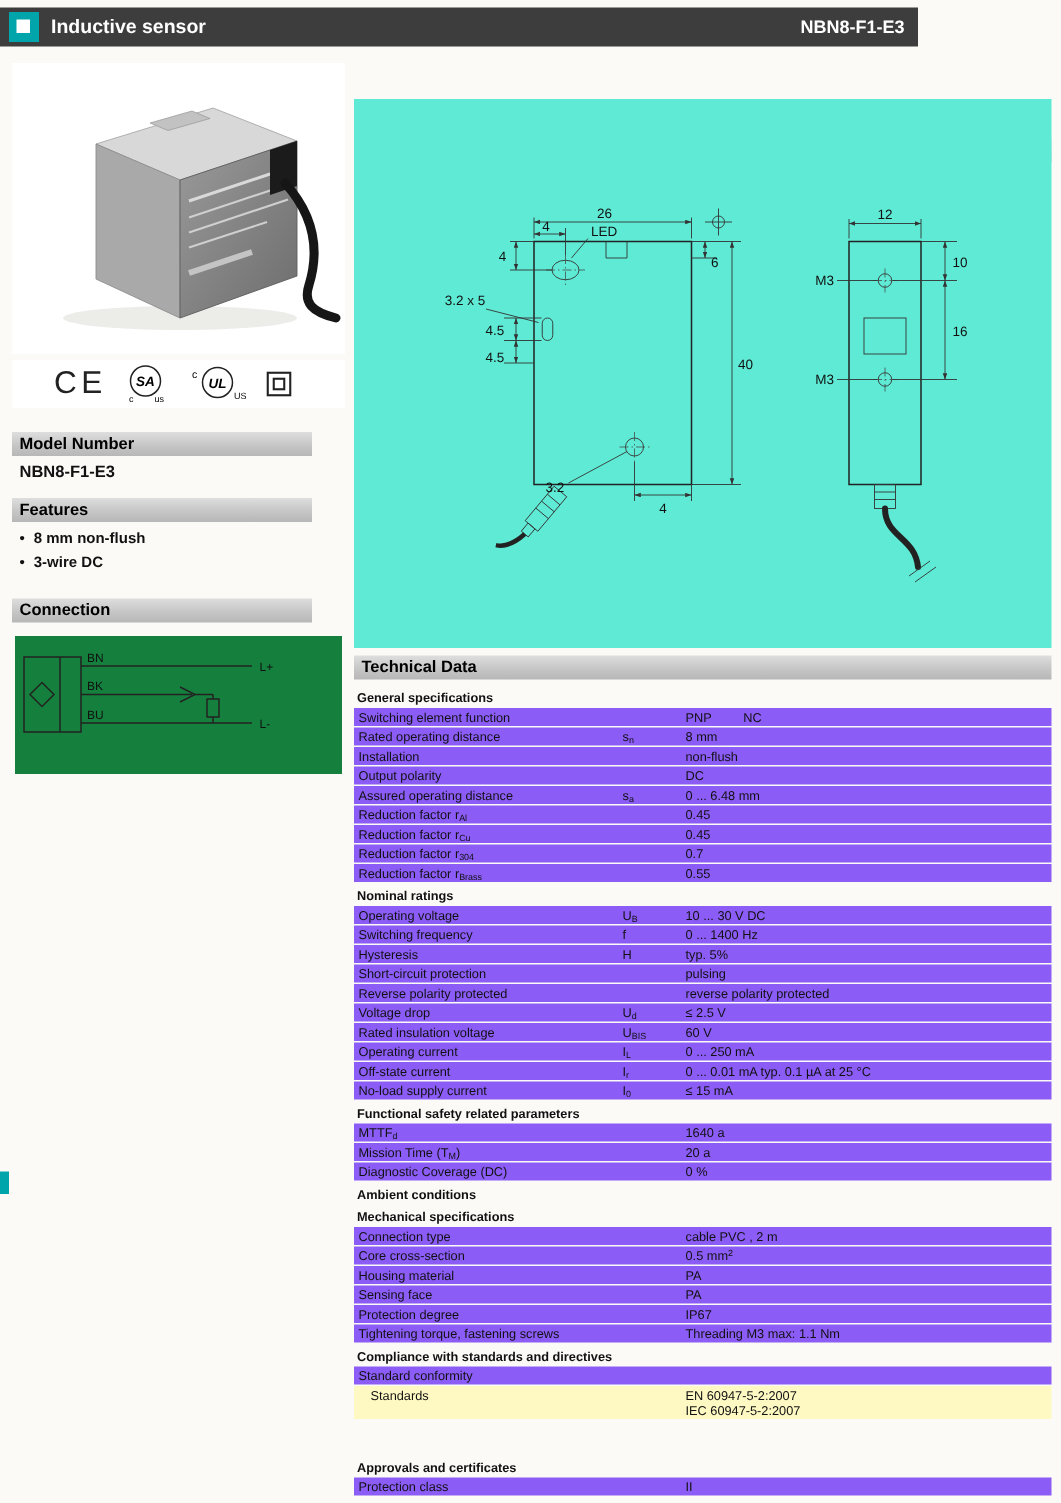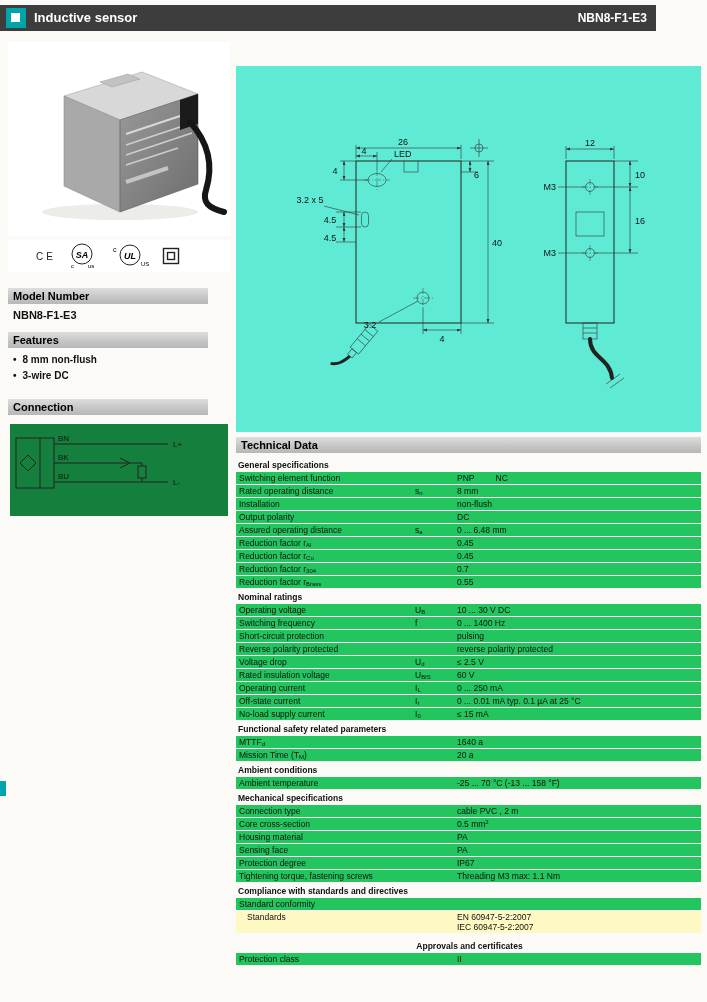--- a/index.html
+++ b/index.html
@@ -3,49 +3,49 @@
 <meta charset="utf-8">
 <style>
   html,body{margin:0;padding:0;}
   body{
     width:707px;height:1002px;position:relative;overflow:hidden;
     background:#fbfaf7;
     font-family:"Liberation Sans","DejaVu Sans",sans-serif;
     color:#111;
   }
   
-  .topbar{position:absolute;left:0;top:5px;width:656px;height:26px;background:#3d3d3d;}
+  .topbar{position:absolute;left:0;top:5px;width:587px;height:26px;background:#3d3d3d;padding-left:25px;}
   .logo{position:absolute;left:6px;top:3px;width:20px;height:20px;background:#00a5ab;}
   .logo .inner{position:absolute;left:5px;top:5px;width:9px;height:9px;background:#ffffff;}
   .topbar-title{position:absolute;left:34px;top:5px;font-size:13px;font-weight:bold;color:#fff;}
   .topbar-model{position:absolute;right:9px;top:6px;font-size:12px;font-weight:bold;color:#fff;}
   
   .gbar{
     position:absolute;height:16px;line-height:16px;padding-left:5px;box-sizing:border-box;
     font-size:11px;font-weight:bold;color:#000;
     background:linear-gradient(180deg,#dedede 0%,#c6c6c6 55%,#b7b7b7 100%);
   }
   .gbar.left{left:8px;width:200px;}
   .gbar.right{left:236px;width:465px;}
   
   .photo-panel{position:absolute;left:8px;top:42px;width:222px;height:194px;background:#fff;}
   .marks-row{position:absolute;left:8px;top:240px;width:222px;height:32px;background:#fff;
              display:flex;align-items:center;gap:12px;padding-left:28px;box-sizing:border-box;}
-  .ce-text{font-size:10px;letter-spacing:3px;color:#222;}
+  .ce-text{font-size:21px;letter-spacing:3px;color:#222;}
   .model-number-text{position:absolute;left:13px;top:309px;font-size:11px;font-weight:bold;}
   .features-list{position:absolute;left:13px;top:352px;margin:0;padding:0;list-style:none;}
   .features-list li{font-size:10px;font-weight:bold;line-height:16px;}
   .features-list li::before{content:"•";margin-right:6px;}
   .conn-wrap{position:absolute;left:10px;top:424px;width:218px;height:92px;background:#15803d;}
   
   .dim-panel{position:absolute;left:236px;top:66px;width:465px;height:366px;background:#5eead4;}
   .td-table{position:absolute;left:236px;top:456px;width:465px;}
   .td-section{font-weight:bold;font-size:8.5px;padding:2px 0 1px 2px;margin:2px 0 1px 0;}
-  .td-section.gap{margin-top:6px;text-align:center;}
-  .td-row{display:grid;grid-template-columns:176px 42px 1fr;background:#22c55e;
+  .td-section.gap{margin-top:25px;}
+  .td-row{display:grid;grid-template-columns:176px 42px 1fr;background:#8b5cf6;
           margin-bottom:1px;font-size:8.5px;line-height:10px;padding:1px 2px 1px 3px;min-height:10px;}
   .td-row.light{background:#fef9c3;}
   .td-row.indent .c-label{padding-left:8px;}
   .c-val{white-space:pre-wrap;}
   sub{font-size:0.7em;line-height:0;vertical-align:-0.25em;}
   sup{font-size:0.7em;line-height:0;vertical-align:0.45em;}
   
   .ln{fill:none;stroke:#222;stroke-width:1;}
   .thin{fill:none;stroke:#333;stroke-width:0.6;}
   .cl{fill:none;stroke:#444;stroke-width:0.5;stroke-dasharray:6 2 1 2;}
@@ -314,20 +314,25 @@
       <div class="c-label">Operating voltage</div>
       <div class="c-sym">U<sub>B</sub></div>
       <div class="c-val">10 ... 30 V DC</div>
     </div>
     <div class="td-row">
       <div class="c-label">Switching frequency</div>
       <div class="c-sym">f</div>
       <div class="c-val">0 ... 1400 Hz</div>
     </div>
     <div class="td-row">
+      <div class="c-label">Hysteresis</div>
+      <div class="c-sym">H</div>
+      <div class="c-val">typ. 5%</div>
+    </div>
+    <div class="td-row">
       <div class="c-label">Short-circuit protection</div>
       <div class="c-sym"></div>
       <div class="c-val">pulsing</div>
     </div>
     <div class="td-row">
       <div class="c-label">Reverse polarity protected</div>
       <div class="c-sym"></div>
       <div class="c-val">reverse polarity protected</div>
     </div>
     <div class="td-row">
@@ -359,26 +364,26 @@
     <div class="td-row">
       <div class="c-label">MTTF<sub>d</sub></div>
       <div class="c-sym"></div>
       <div class="c-val">1640 a</div>
     </div>
     <div class="td-row">
       <div class="c-label">Mission Time (T<sub>M</sub>)</div>
       <div class="c-sym"></div>
       <div class="c-val">20 a</div>
     </div>
+    <div class="td-row">
+      <div class="c-label">Diagnostic Coverage (DC)</div>
+      <div class="c-sym"></div>
+      <div class="c-val">0 %</div>
+    </div>
     <div class="td-section">Ambient conditions</div>
-    <div class="td-row">
-      <div class="c-label">Ambient temperature</div>
-      <div class="c-sym"></div>
-      <div class="c-val">-25 ... 70 °C (-13 ... 158 °F)</div>
-    </div>
     <div class="td-section">Mechanical specifications</div>
     <div class="td-row">
       <div class="c-label">Connection type</div>
       <div class="c-sym"></div>
       <div class="c-val">cable PVC , 2 m</div>
     </div>
     <div class="td-row">
       <div class="c-label">Core cross-section</div>
       <div class="c-sym"></div>
       <div class="c-val">0.5 mm<sup>2</sup></div>

